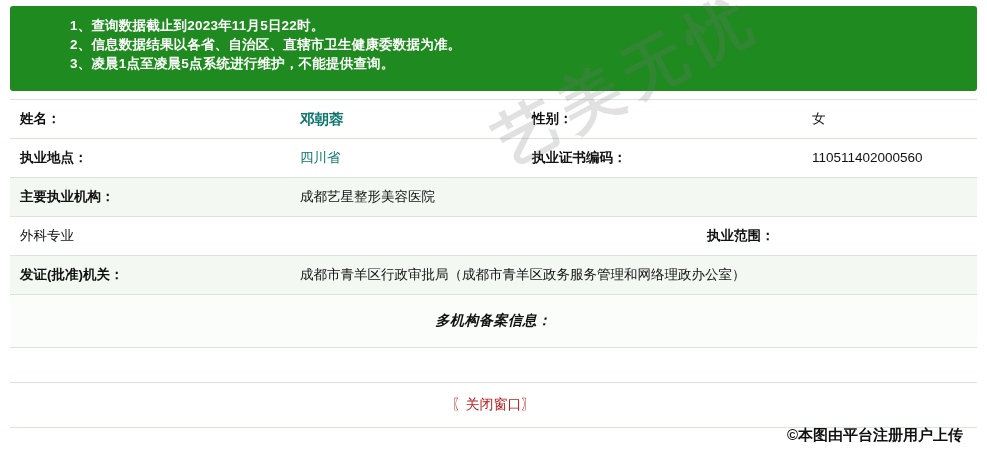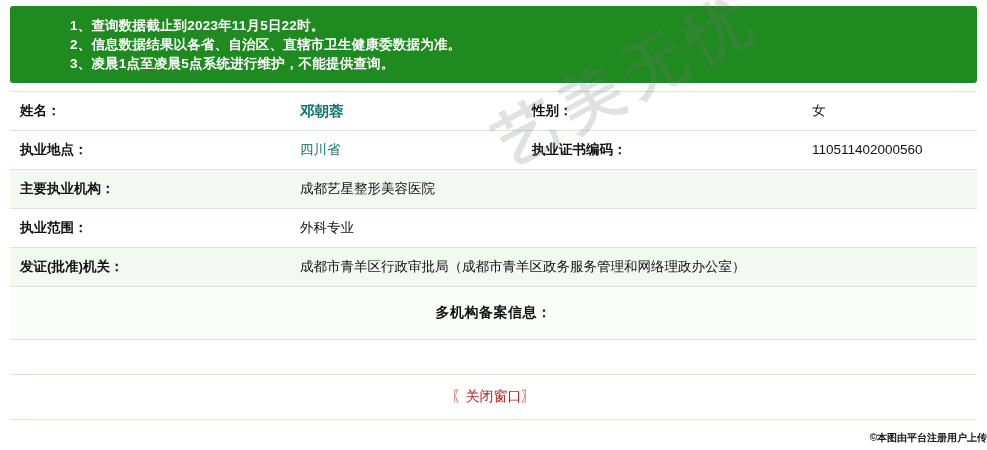--- a/index.html
+++ b/index.html
@@ -20,21 +20,21 @@
     width: 987px;
     height: 450px;
     box-sizing: border-box;
     padding: 6px 10px 0 10px;
   }
   
   .notice {
     background: #1f8a1f;
     color: #ffffff;
     border-radius: 3px;
-    padding: 10px 14px 10px 60px;
+    padding: 10px 14px 18px 60px;
     box-sizing: border-box;
     width: 967px;
     margin: 0 auto;
   }
   .notice-line {
     font-size: 13.5px;
     font-weight: bold;
     line-height: 19px;
     letter-spacing: 0.2px;
     white-space: nowrap;
@@ -95,20 +95,21 @@
     font-size: 14.5px;
   }
   
   .section-row {
     display: flex;
     align-items: center;
     justify-content: center;
     height: 52px;
     border-bottom: 1px solid #d8e6d8;
     background: #fafdfa;
+    font-style: italic;
   }
   .section-title {
     font-weight: bold;
     font-size: 14px;
     color: #111;
     letter-spacing: 0.5px;
   }
   .blank-row {
     height: 34px;
     border-bottom: 1px solid #d8e6d8;
@@ -140,23 +141,23 @@
     font-size: 62px;
     font-weight: bold;
     color: rgba(120, 120, 120, 0.22);
     white-space: nowrap;
     letter-spacing: 10px;
     pointer-events: none;
     user-select: none;
   }
   .corner-mark {
     position: absolute;
-    right: 0;
+    right: 24px;
     bottom: 5px;
-    font-size: 10px;
+    font-size: 15px;
     font-weight: bold;
     color: #111;
     white-space: nowrap;
   }
 </style>
 </head>
 <body>
 
 <div class="page">
 
@@ -182,22 +183,22 @@
       <div class="cell lbl-2">执业证书编码：</div>
       <div class="cell val-2">110511402000560</div>
     </div>
 
     <div class="row tint">
       <div class="cell lbl">主要执业机构：</div>
       <div class="cell val-wide">成都艺星整形美容医院</div>
     </div>
 
     <div class="row">
+      <div class="cell val-wide">外科专业</div>
       <div class="cell lbl">执业范围：</div>
-      <div class="cell val-wide">外科专业</div>
     </div>
 
     <div class="row tint">
       <div class="cell lbl">发证(批准)机关：</div>
       <div class="cell val-wide">成都市青羊区行政审批局（成都市青羊区政务服务管理和网络理政办公室）</div>
     </div>
 
     <div class="section-row">
       <span class="section-title">多机构备案信息：</span>
     </div>

